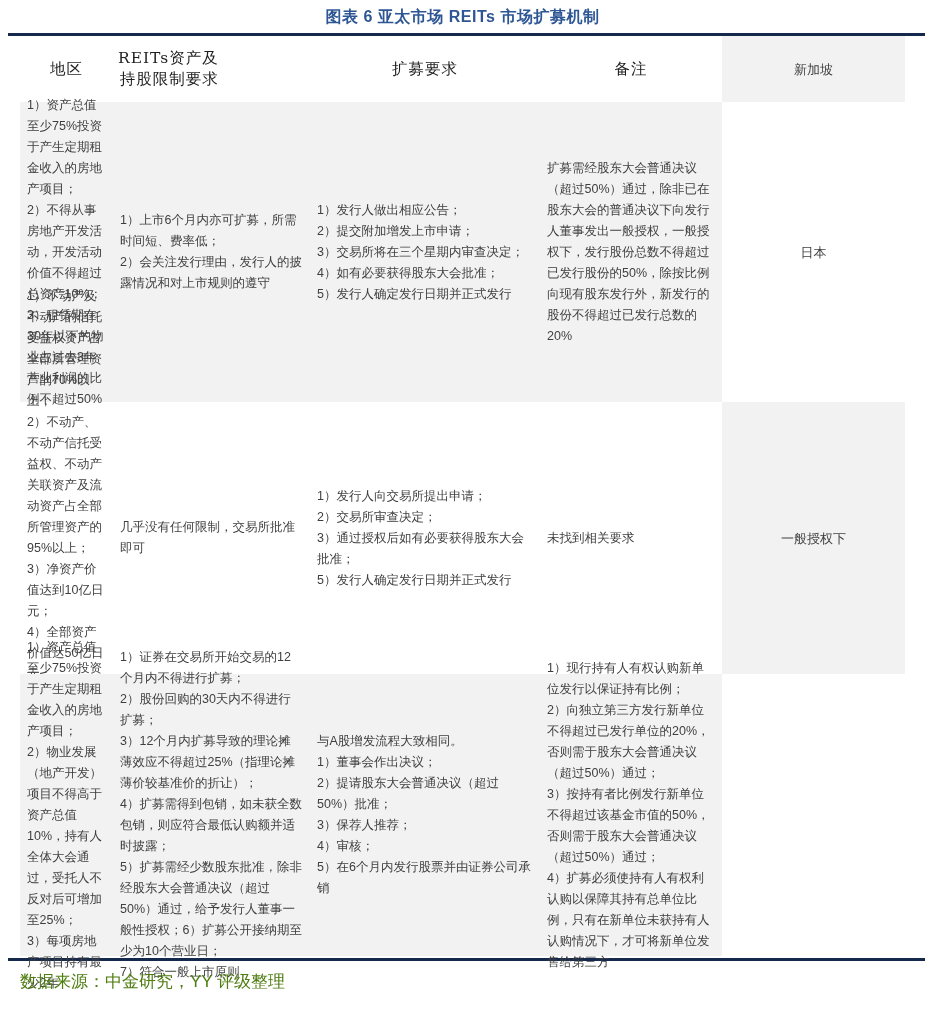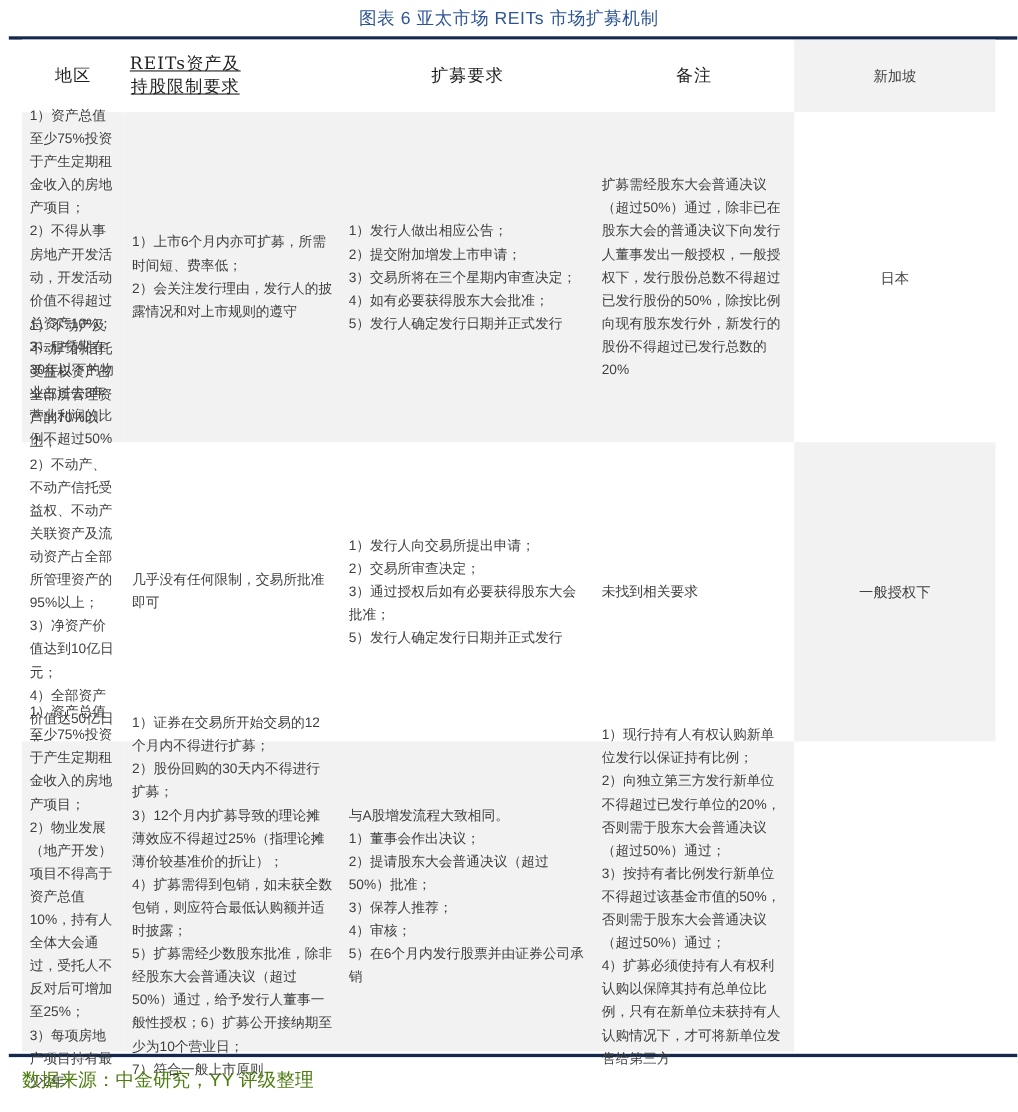--- a/index.html
+++ b/index.html
@@ -7,21 +7,21 @@
     width:925px;height:1011px;
     background:#ffffff;
     font-family:"Liberation Sans","DejaVu Sans",sans-serif;
     color:#3f3f3f;
     overflow:hidden;
   }
   .title{
     padding-top:7px;
     text-align:center;
     font-size:16px;
-    font-weight:normal;
+    font-weight:bold;
     color:#2e5695;
     letter-spacing:.5px;
   }
   .rule{
     height:3px;
     background:#15294d;
     margin-left:8px;
   }
   .rule.top{margin-top:5px;}
   .rule.bottom{margin-top:2px;}
@@ -49,21 +49,21 @@
   .bg-gray{background:#f2f2f2;}
   .hdr{
     background:#ffffff;
     font-family:"DejaVu Serif","Liberation Serif",serif;
     font-size:15.5px;
     color:#1f1f1f;
     letter-spacing:1px;
     line-height:21px;
   }
   .hdr.center{justify-content:center;text-align:right;}
-  .hdr.left{justify-content:flex-start;text-align:center;padding-left:5px;text-decoration:underline;}
+  .hdr.left{justify-content:flex-start;text-align:right;padding-left:5px;}
   .footer{
     padding:9px 0 0 20px;
     font-size:17px;
     color:#4d7c0f;
   }
 </style>
 </head>
 <body>
 
 <div class="title">图表 6 亚太市场 REITs 市场扩募机制</div>

